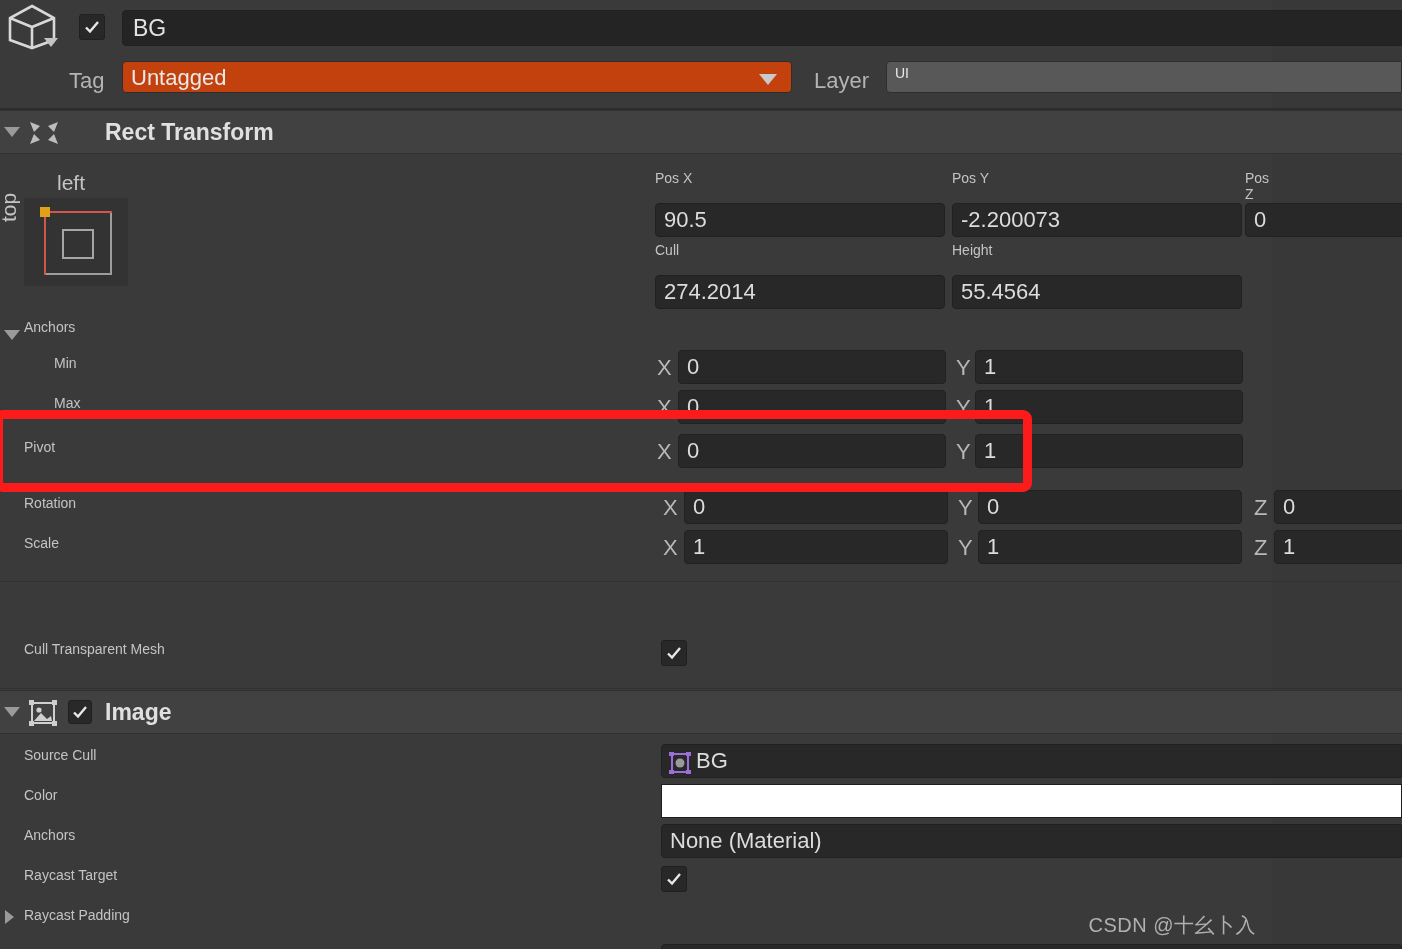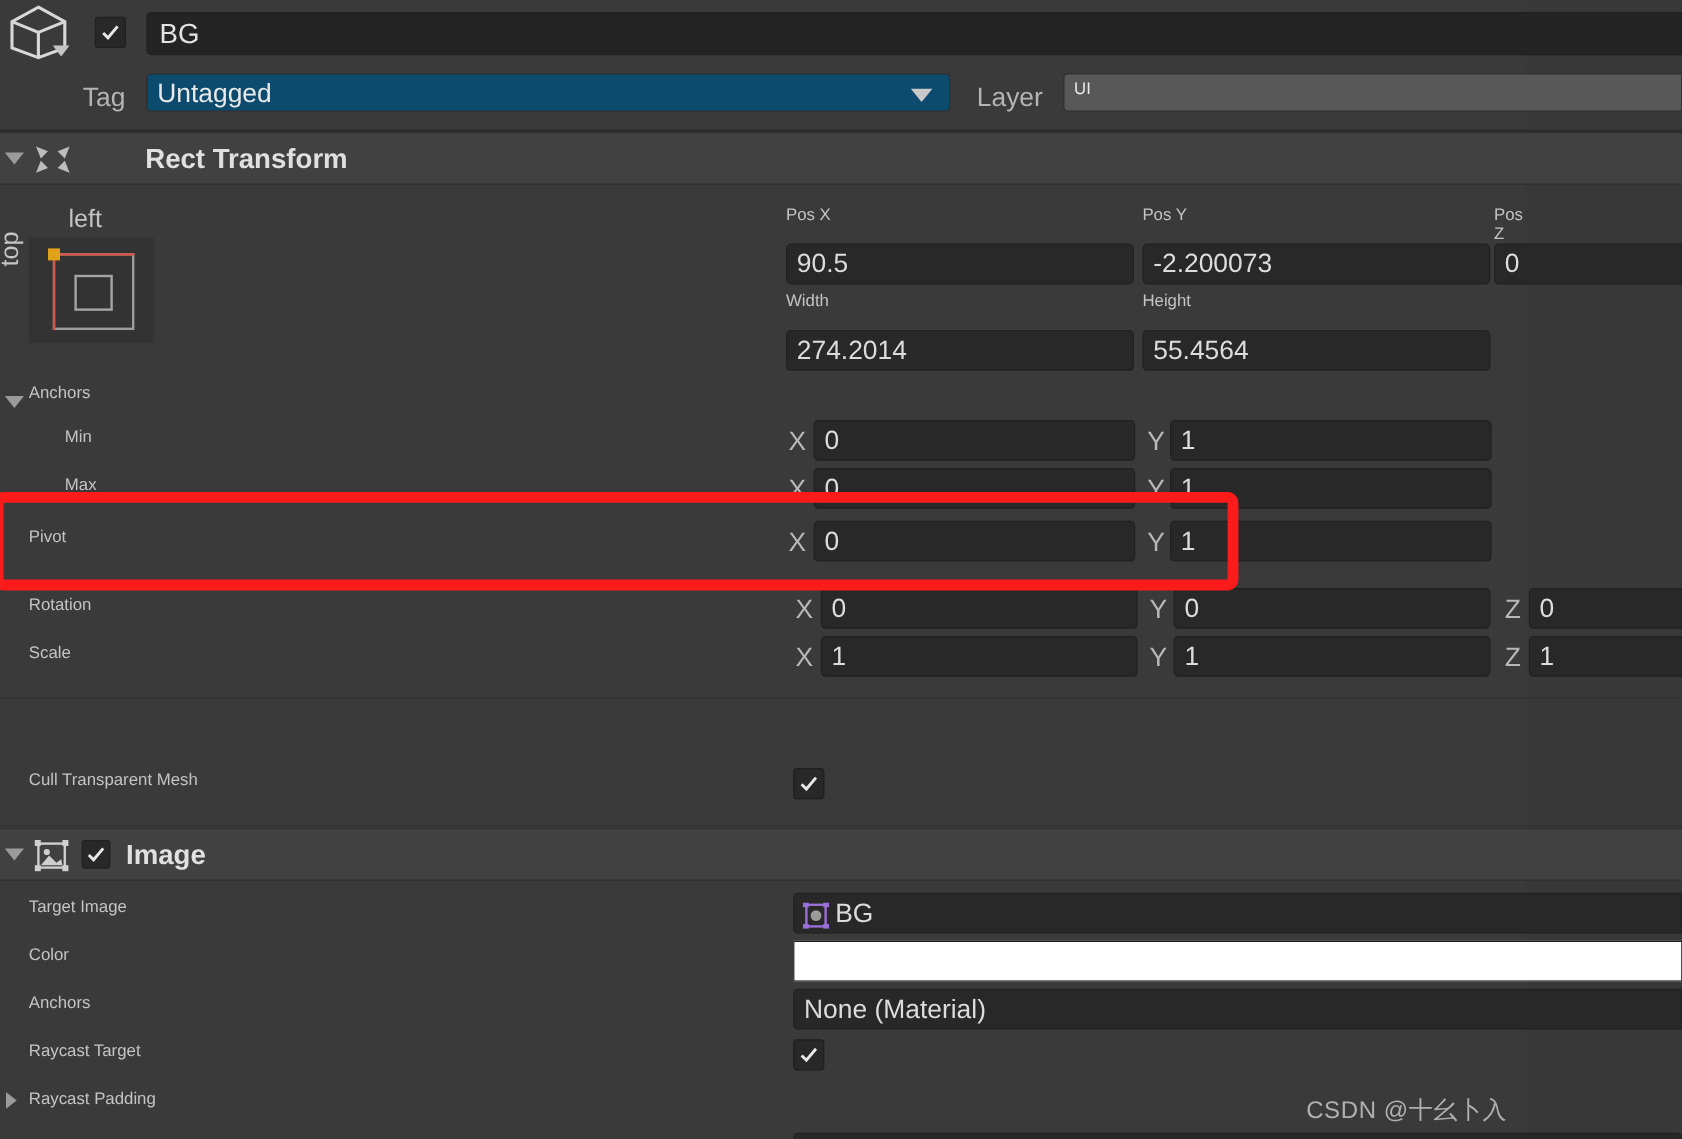--- a/index.html
+++ b/index.html
@@ -48,21 +48,21 @@
     padding-left: 10px;
     color: #e3e3e3; font-size: 23px;
   }
 
   
   .taglayer-row { position: relative; height: 50px; background: #3a3a3a; }
   .tag-label { position: absolute; left: 69px; top: 12px; font-size: 22px; color: #b4b4b4; }
   .tag-dd {
     position: absolute; left: 122px; top: 61px;
     width: 670px; height: 32px;
-    background: #0c4a6e; border: 1px solid #2e2e2e; border-radius: 4px;
+    background: #c2410c; border: 1px solid #2e2e2e; border-radius: 4px;
     box-sizing: border-box;
   }
   .tag-dd .val { position: absolute; left: 8px; top: 3px; font-size: 22px; color: #e9e9e9; }
   .tag-dd .caret {
     position: absolute; right: 14px; top: 12px;
     width: 0; height: 0;
     border-left: 9px solid transparent; border-right: 9px solid transparent;
     border-top: 11px solid #c9c9c9;
   }
   .layer-label { position: absolute; left: 814px; top: 12px; font-size: 22px; color: #b4b4b4; }
@@ -202,21 +202,21 @@
   <div class="hdr-sep"></div>
 
   <div class="comp-head" style="top:110px;">
     <span class="foldout"></span>
     <svg class="comp-icon" style="left:27px;" width="34" height="28" viewBox="0 0 34 28">
       <path d="M3 3 L13 7 L7 13 Z" fill="#bdbdbd"></path>
       <path d="M31 3 L27 13 L21 7 Z" fill="#bdbdbd"></path>
       <path d="M3 25 L7 15 L13 21 Z" fill="#bdbdbd"></path>
       <path d="M31 25 L21 21 L27 15 Z" fill="#bdbdbd"></path>
     </svg>
-    <span class="title" style="left:105px;margin-left:16px;">Rect Transform</span>
+    <span class="title" style="left:105px;">Rect Transform</span>
   </div>
 
   <div class="anchor-widget">
     <div class="aw-outer"></div>
     <div class="aw-inner"></div>
     <div class="aw-top-red"></div>
     <div class="aw-left-red"></div>
     <div class="aw-pivot"></div>
   </div>
   <span class="aw-label-left">left</span>
@@ -229,21 +229,21 @@
   <div class="field" style="left:655px; top:203px; width:290px;">
     <span>90.5</span>
   </div>
   <div class="field" style="left:952px; top:203px; width:290px;">
     <span>-2.200073</span>
   </div>
   <div class="field" style="left:1245px; top:203px; width:290px;">
     <span>0</span>
   </div>
 
-  <span class="row-label" style="left:655px; top:242px;">Width</span>
+  <span class="row-label" style="left:655px; top:242px;">Cull</span>
   <span class="row-label" style="left:952px; top:242px;">Height</span>
 
   <div class="field" style="left:655px; top:275px; width:290px;">
     <span>274.2014</span>
   </div>
   <div class="field" style="left:952px; top:275px; width:290px;text-align:right;">
     <span>55.4564</span>
   </div>
 
   <span class="foldout" style="position:absolute; left:4px; top:330px; width:0; height:0;
@@ -332,21 +332,21 @@
       <rect x="24" y="23" width="5" height="5" fill="#cfcfcf"></rect>
     </svg>
     <div class="comp-check" style="left:68px;">
       <svg width="18" height="18" viewBox="0 0 18 18">
         <path d="M3 9.5 L7 13.5 L15 4" fill="none" stroke="#e8e8e8" stroke-width="2.4"></path>
       </svg>
     </div>
     <span class="title" style="left:105px;">Image</span>
   </div>
 
-  <span class="row-label" style="left:24px; top:747px;">Target Image</span>
+  <span class="row-label" style="left:24px; top:747px;">Source Cull</span>
   <div class="field" style="left:661px; top:744px; width:741px; border-radius:4px 0 0 4px;">
     <svg class="sprite-icon" style="left:7px; top:7px;" width="22" height="22" viewBox="0 0 22 22">
       <rect x="3" y="2" width="16" height="18" fill="none" stroke="#9b6fd8" stroke-width="2"></rect>
       <circle cx="11" cy="11" r="4.5" fill="#9a9a9a"></circle>
       <rect x="0" y="0" width="5" height="4" fill="#9b6fd8"></rect>
       <rect x="17" y="0" width="5" height="4" fill="#9b6fd8"></rect>
       <rect x="0" y="18" width="5" height="4" fill="#9b6fd8"></rect>
       <rect x="17" y="18" width="5" height="4" fill="#9b6fd8"></rect>
     </svg>
     <span style="margin-left:26px;">BG</span>

